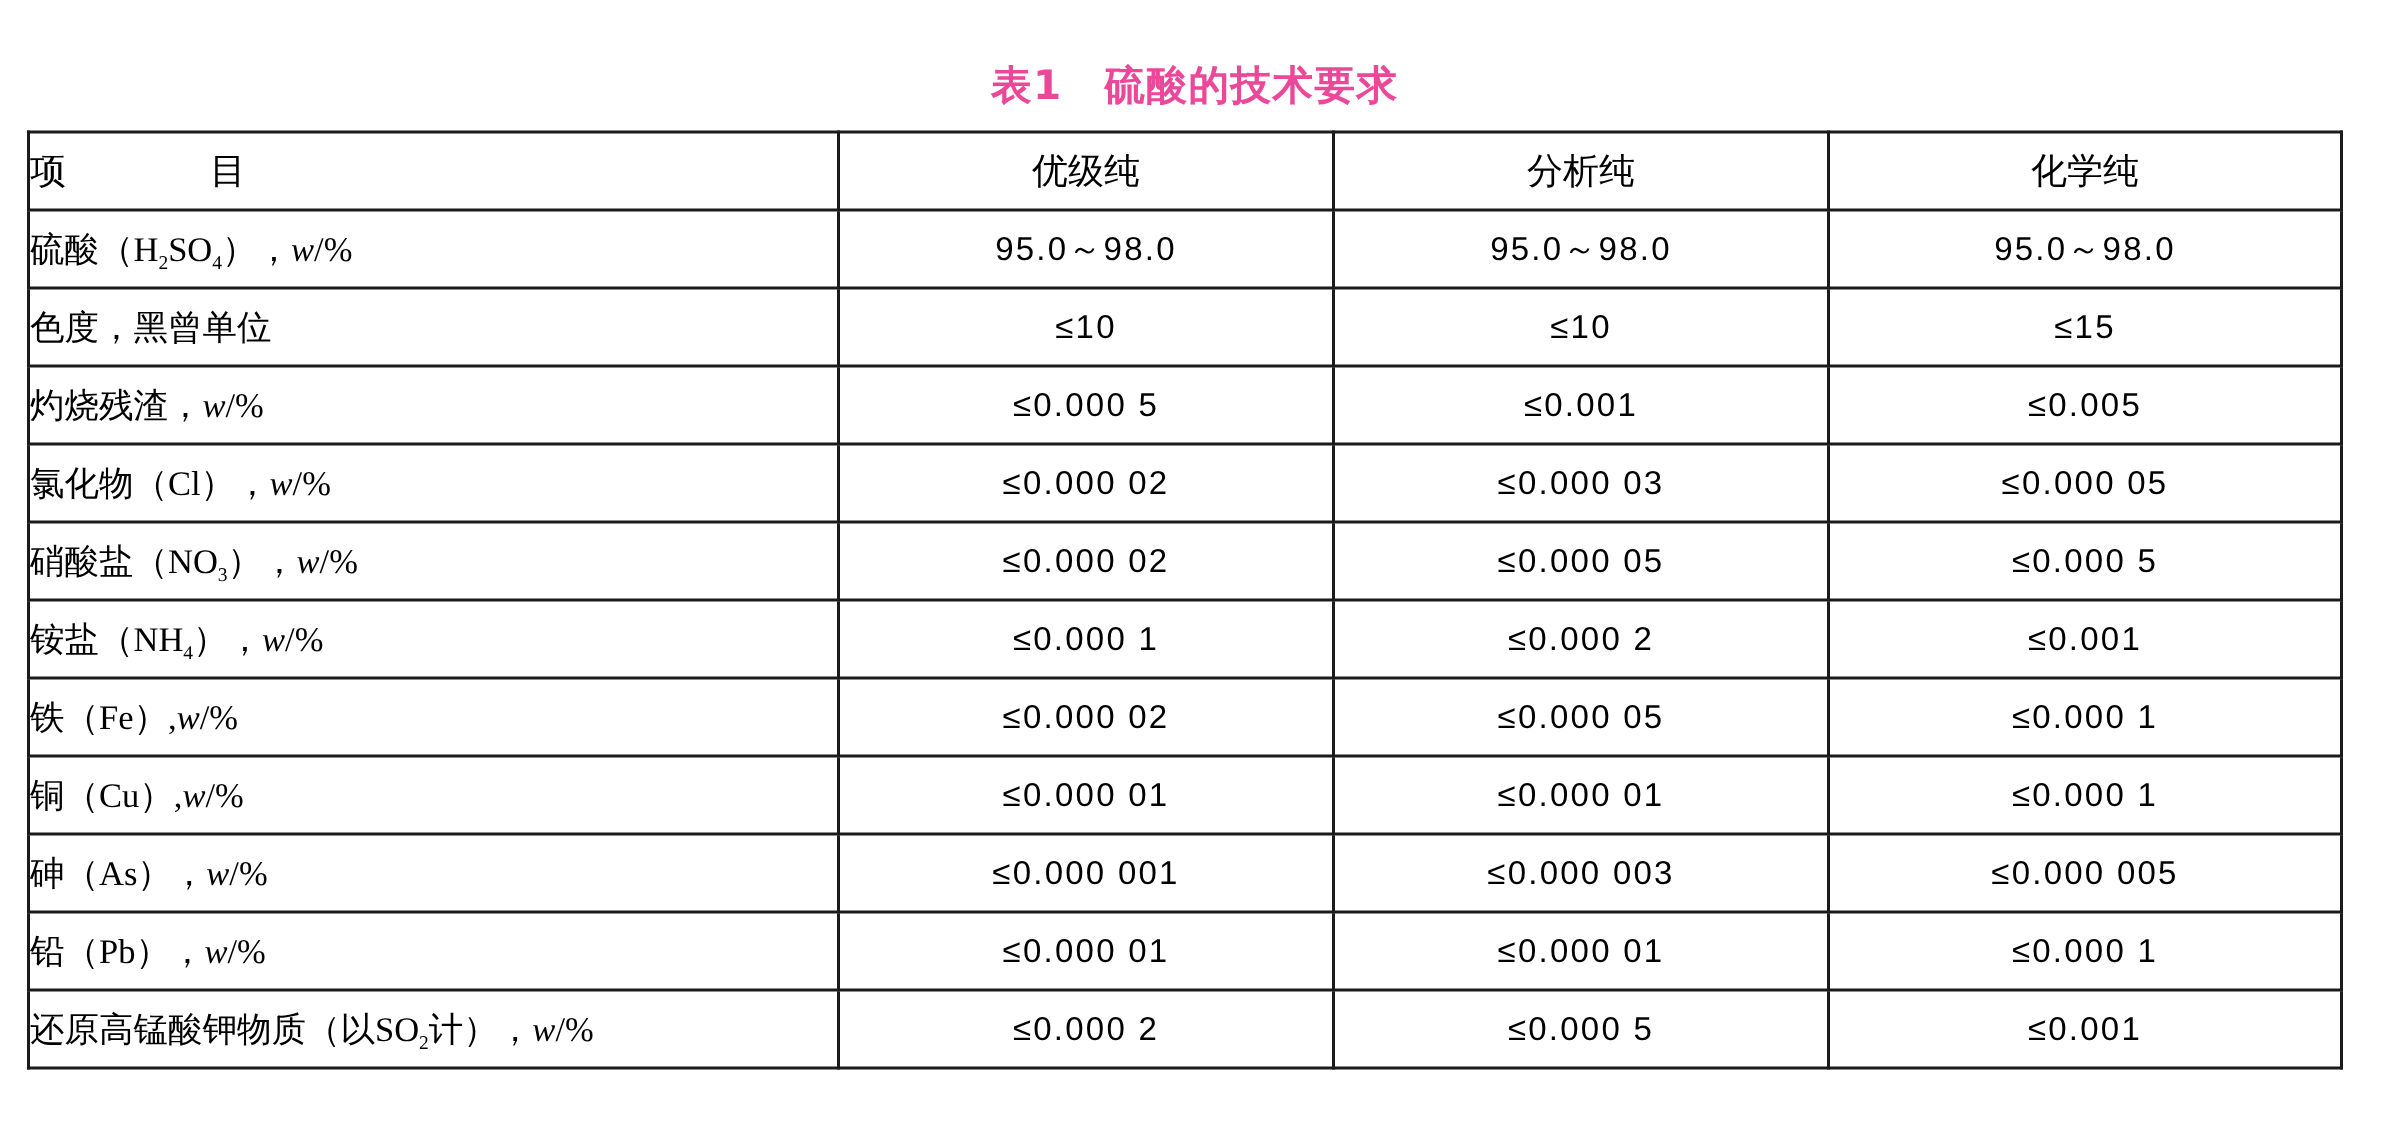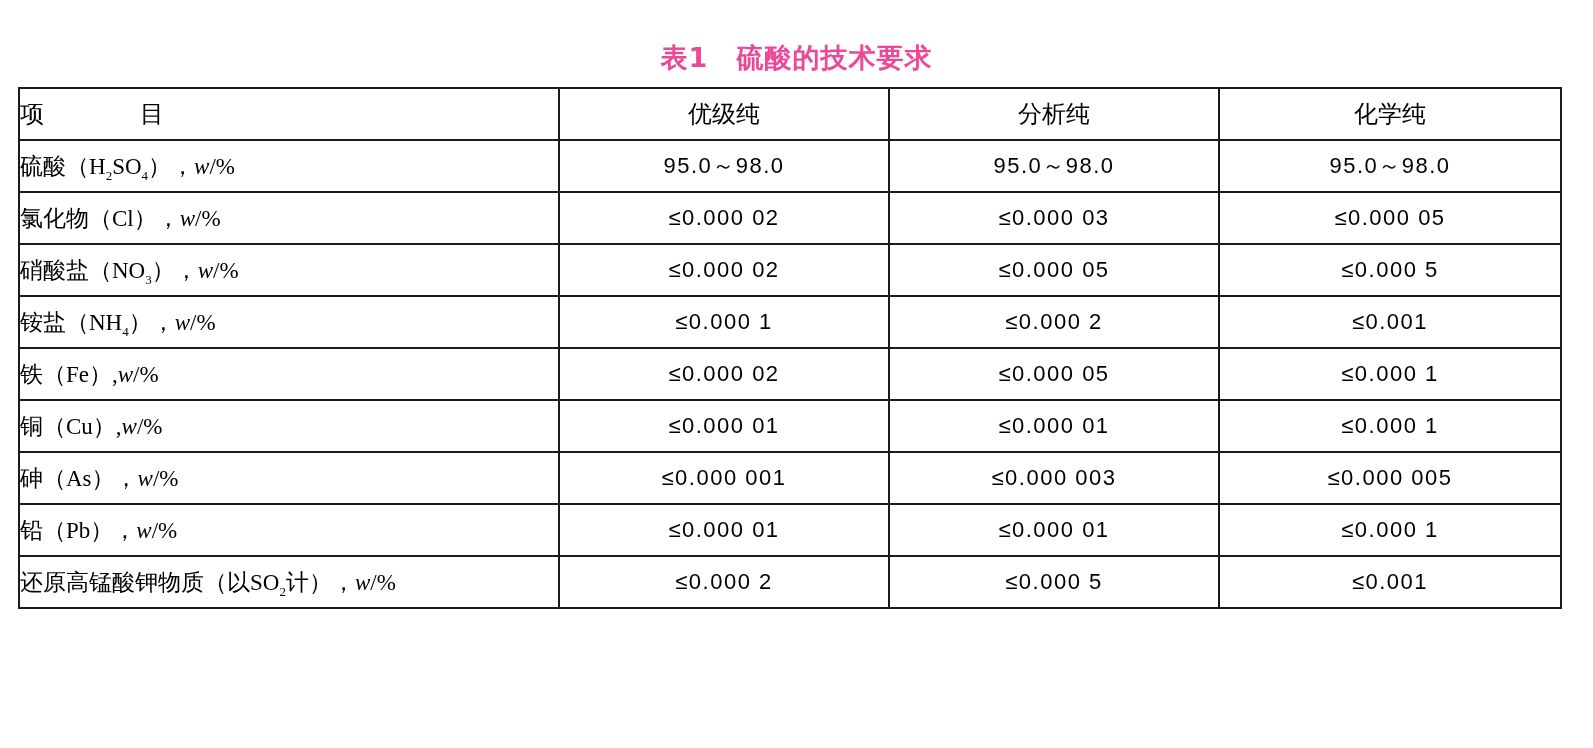--- a/index.html
+++ b/index.html
@@ -93,20 +93,32 @@
         </tr>
     </thead>
     <tbody>
         <tr>
           <td class="item-cell"><span>硫酸（H</span><sub>2</sub><span>SO</span><sub>4</sub><span>），</span><span class="it">w</span><span>/%</span></td>
           <td class="val-cell">95.0～98.0</td>
           <td class="val-cell">95.0～98.0</td>
           <td class="val-cell">95.0～98.0</td>
         </tr>
         <tr>
+          <td class="item-cell"><span>色度，黑曾单位</span></td>
+          <td class="val-cell">≤10</td>
+          <td class="val-cell">≤10</td>
+          <td class="val-cell">≤15</td>
+        </tr>
+        <tr>
+          <td class="item-cell"><span>灼烧残渣，</span><span class="it">w</span><span>/%</span></td>
+          <td class="val-cell">≤0.000 5</td>
+          <td class="val-cell">≤0.001</td>
+          <td class="val-cell">≤0.005</td>
+        </tr>
+        <tr>
           <td class="item-cell"><span>氯化物（Cl），</span><span class="it">w</span><span>/%</span></td>
           <td class="val-cell">≤0.000 02</td>
           <td class="val-cell">≤0.000 03</td>
           <td class="val-cell">≤0.000 05</td>
         </tr>
         <tr>
           <td class="item-cell"><span>硝酸盐（NO</span><sub>3</sub><span>），</span><span class="it">w</span><span>/%</span></td>
           <td class="val-cell">≤0.000 02</td>
           <td class="val-cell">≤0.000 05</td>
           <td class="val-cell">≤0.000 5</td>

